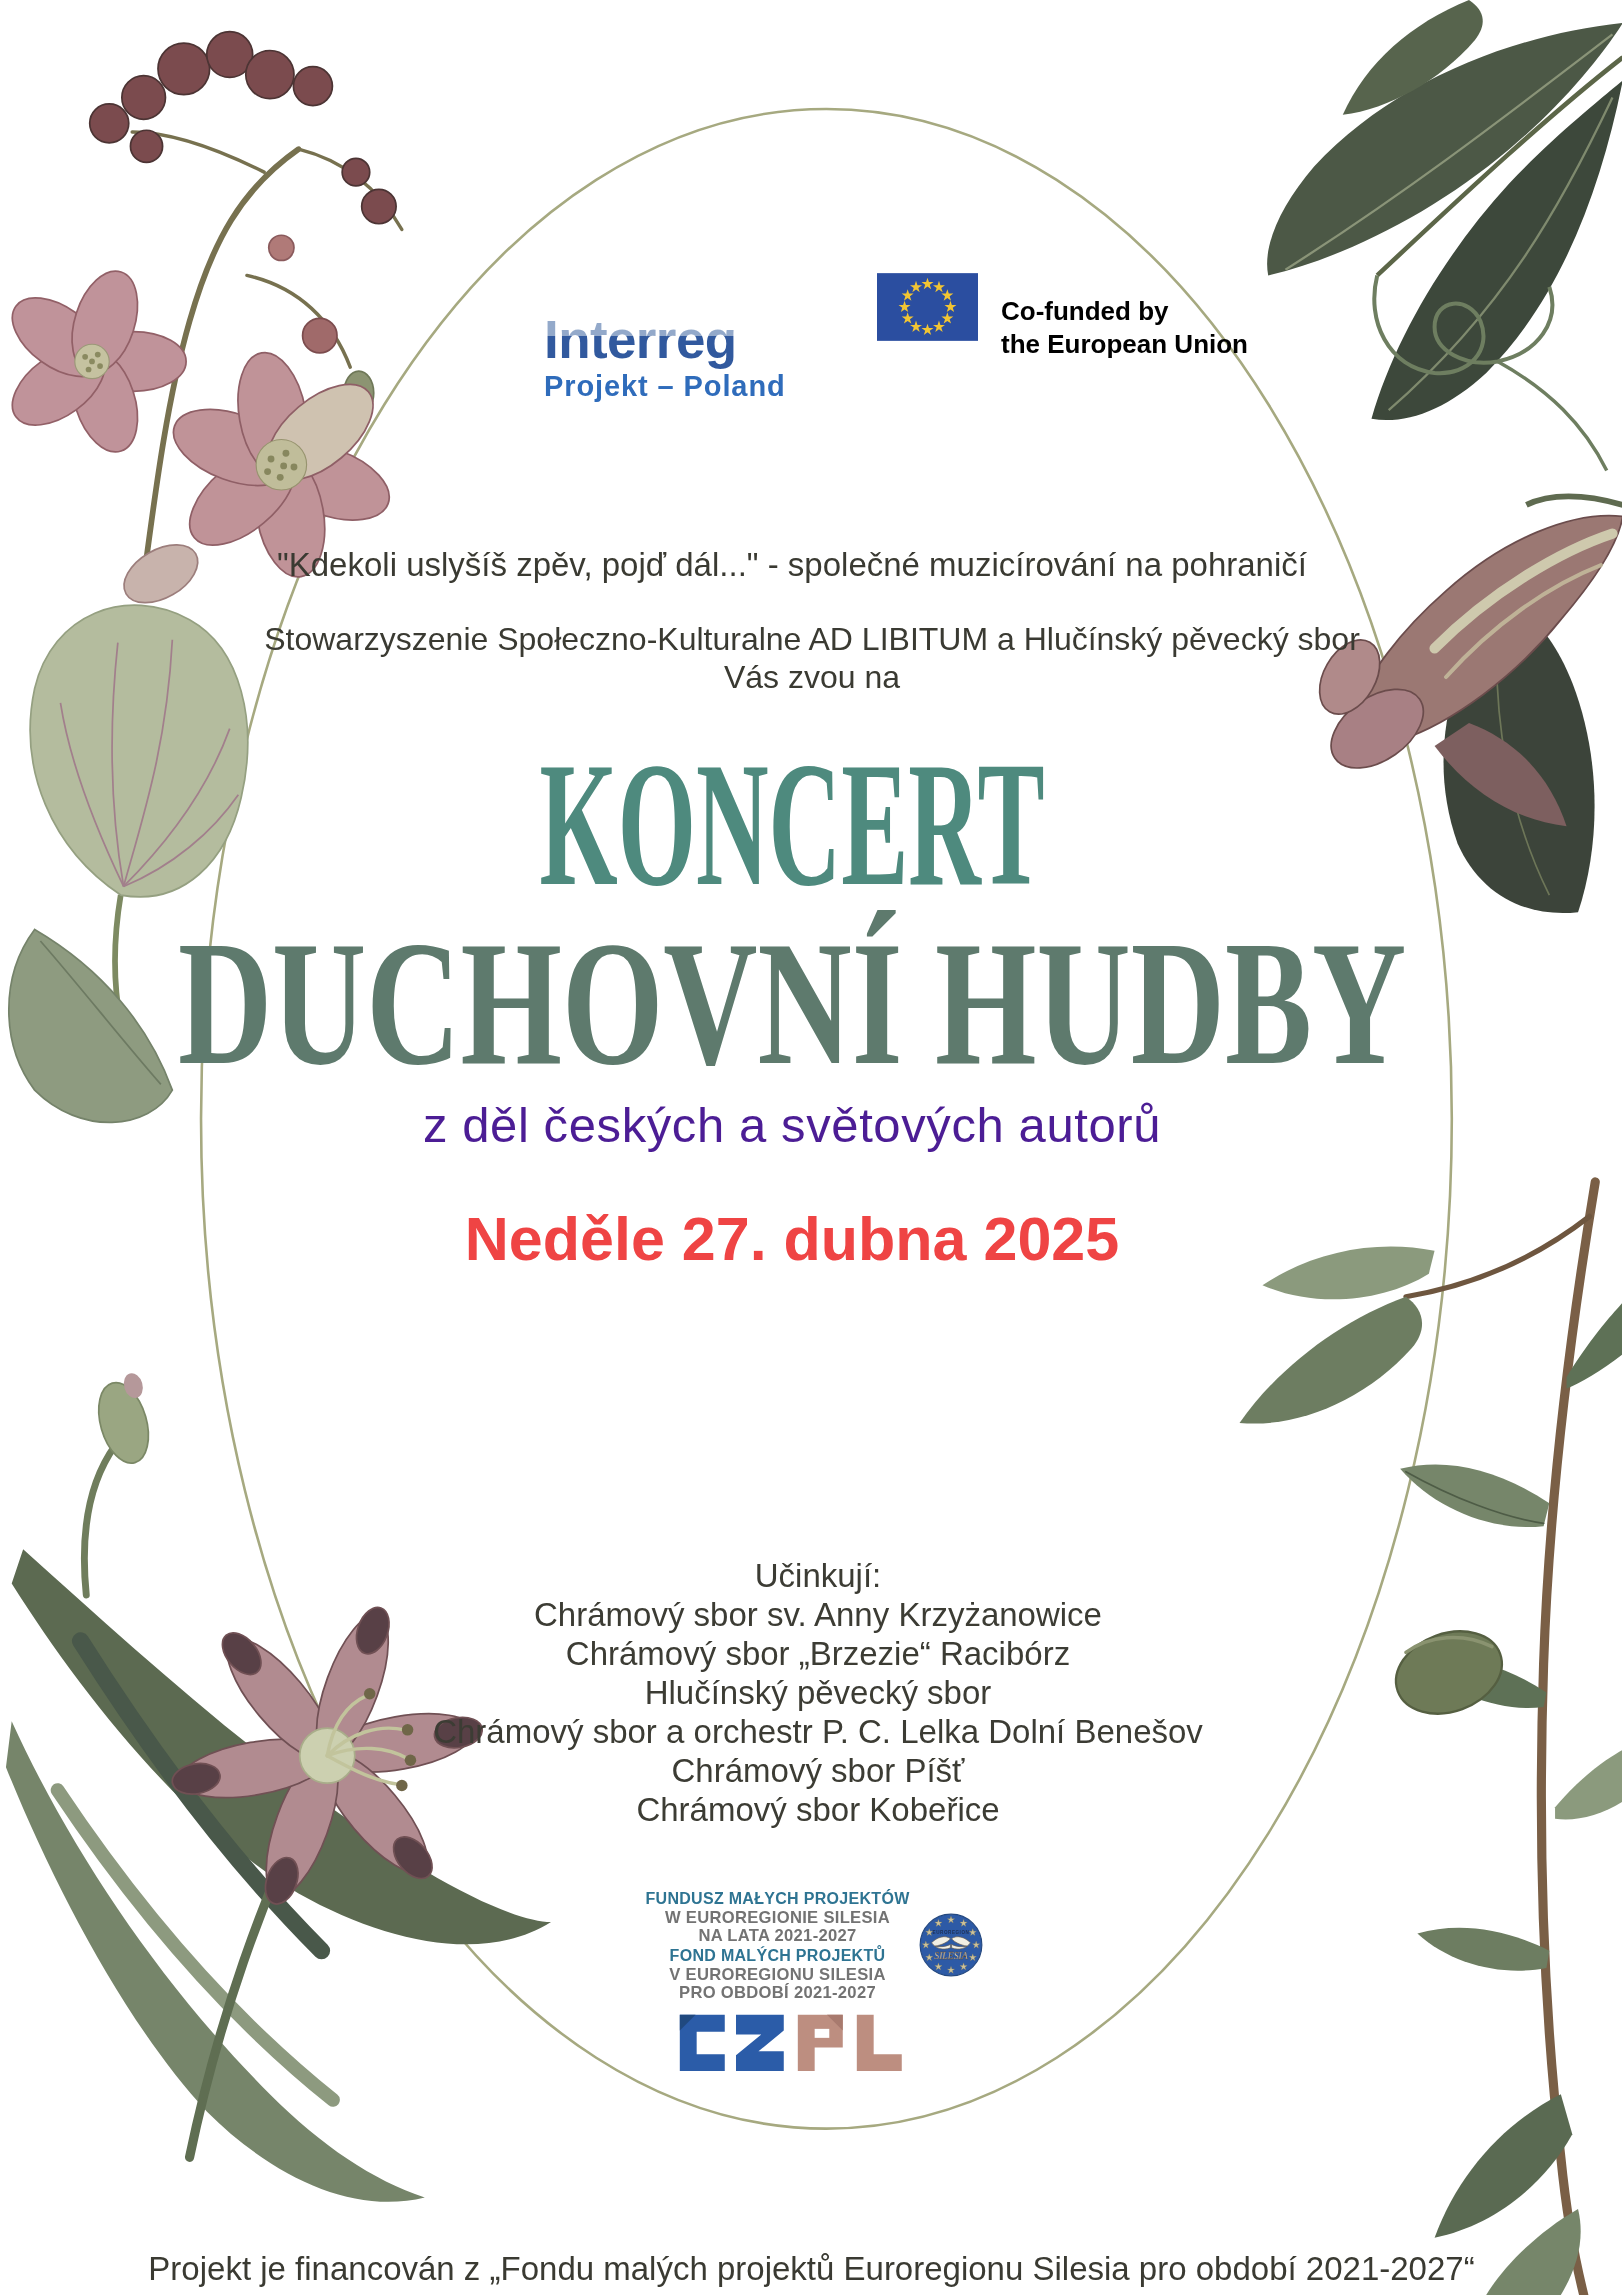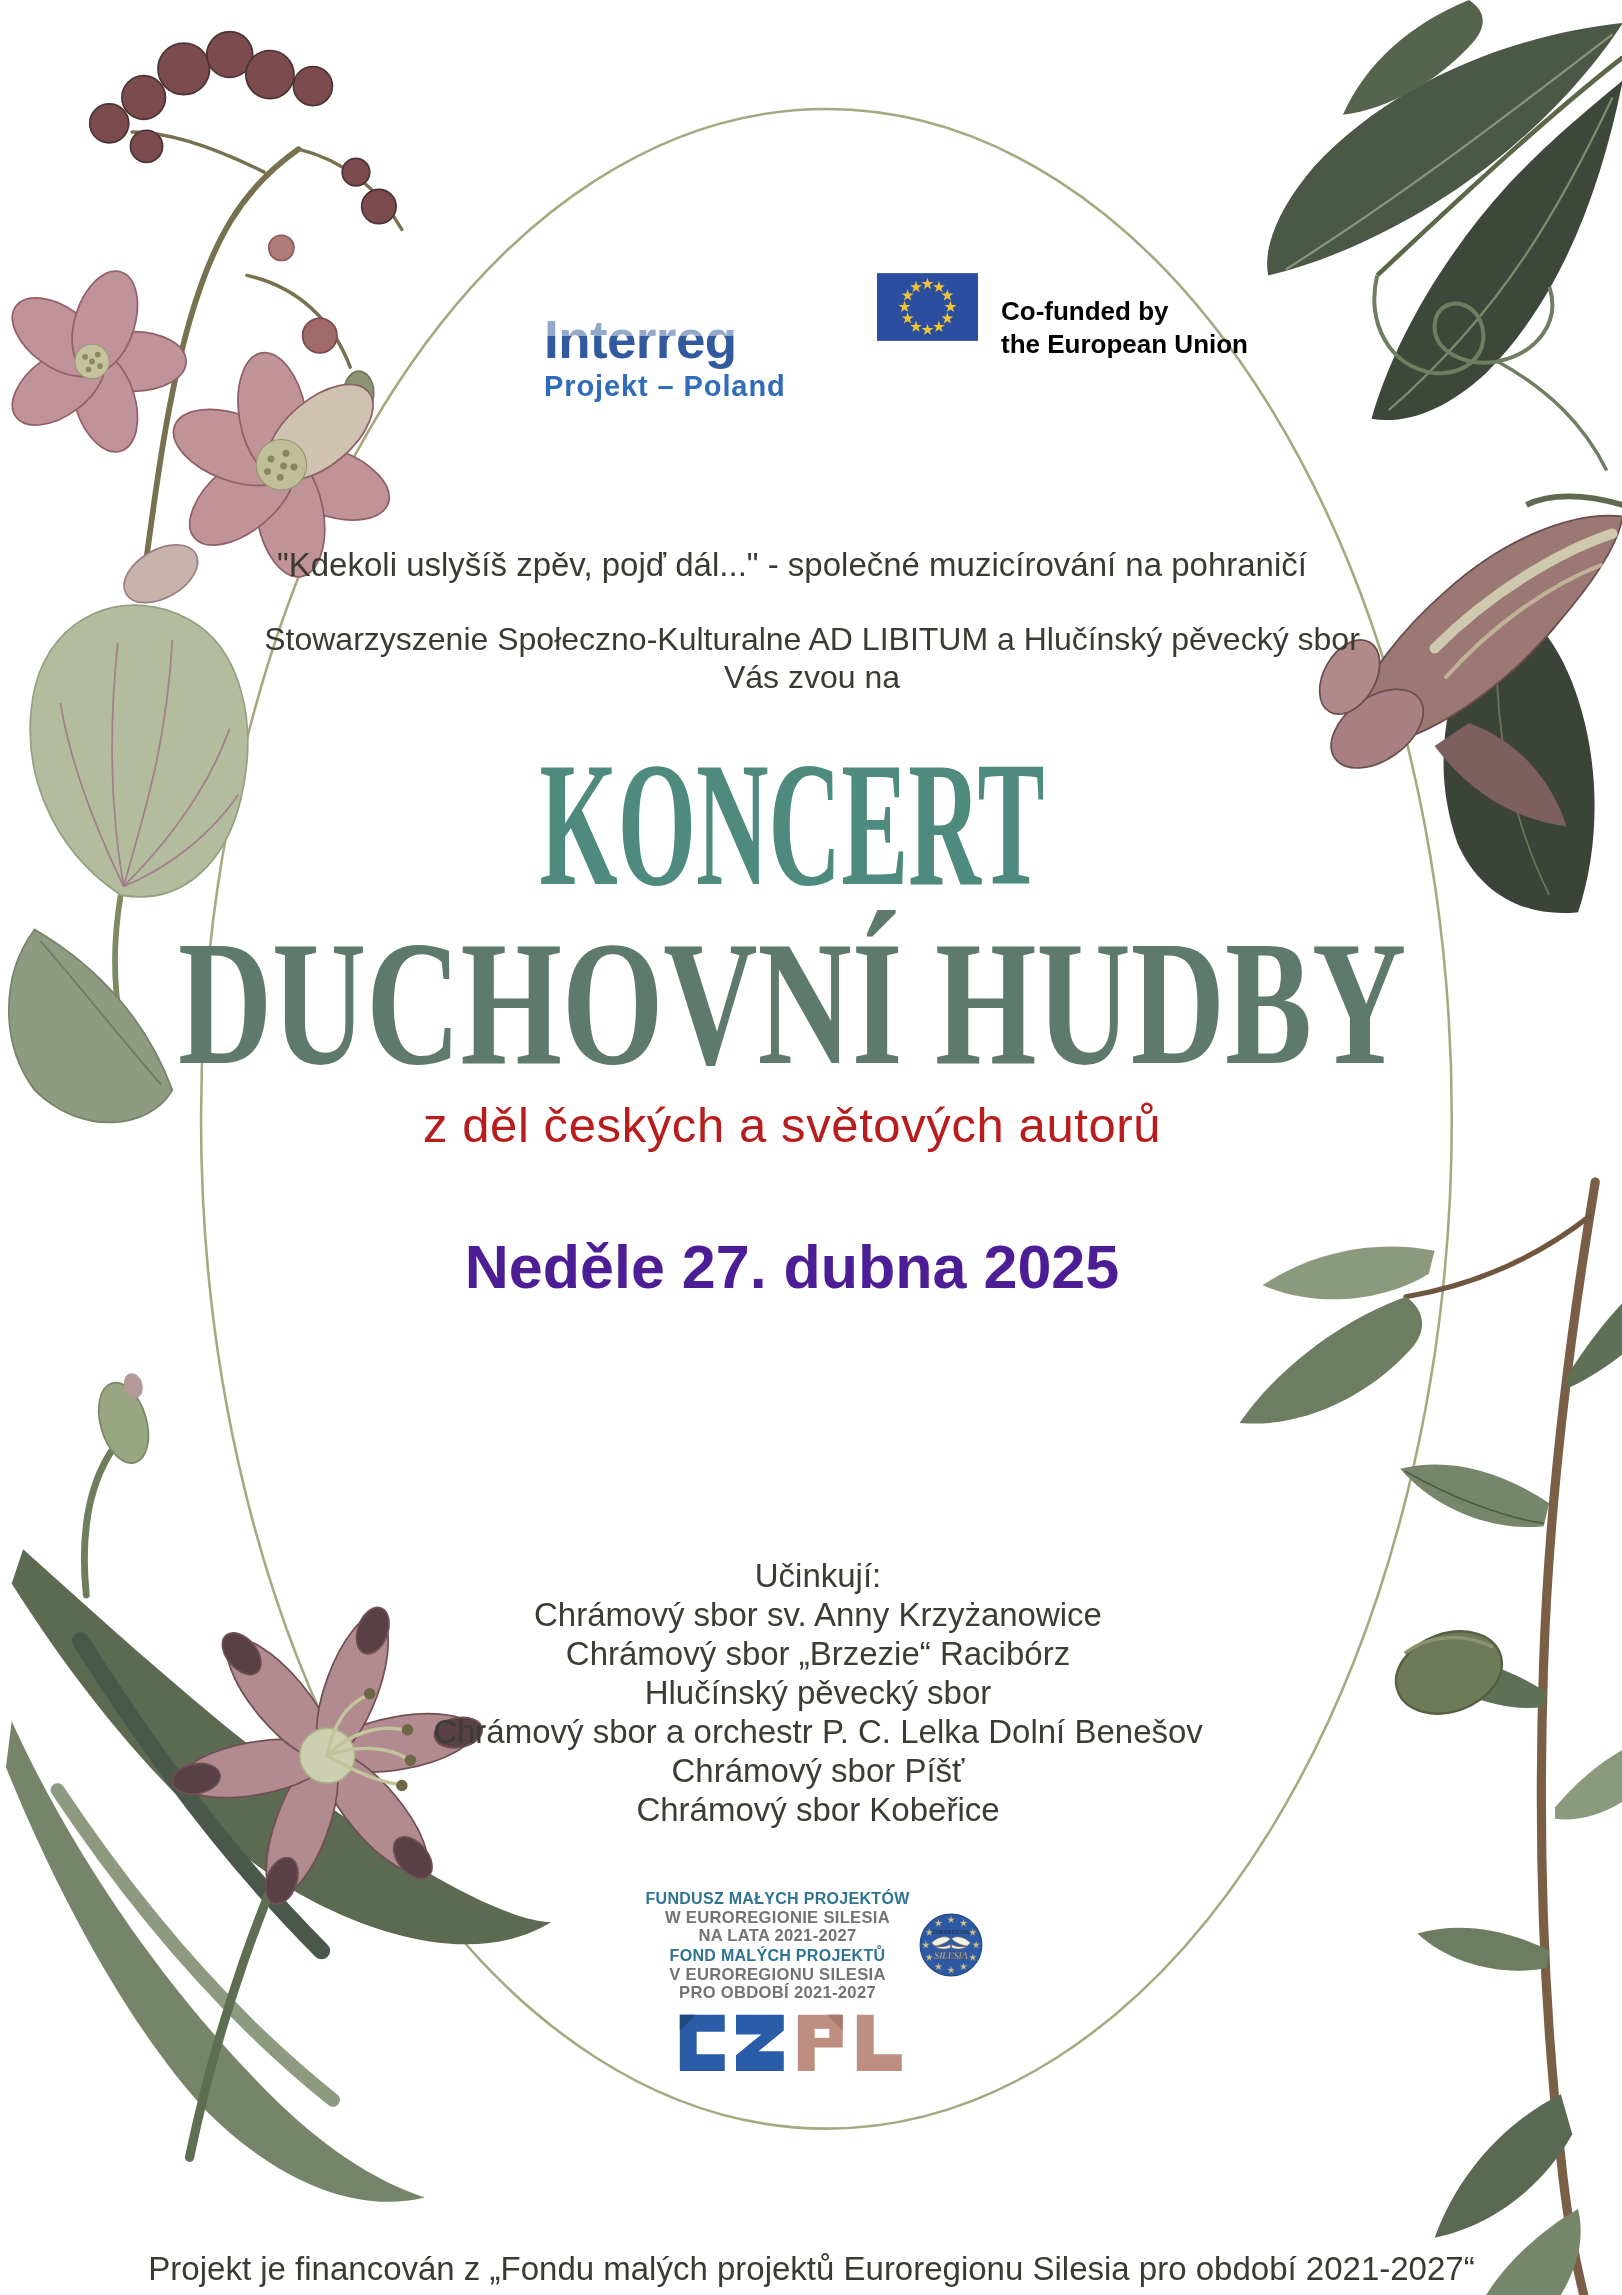--- a/index.html
+++ b/index.html
@@ -13,22 +13,22 @@
     -webkit-background-clip:text;background-clip:text;color:transparent;}
   .cofunded{left:1001px;top:295px;font-size:26px;line-height:33px;font-weight:bold;color:#000000;}
   .czechia{left:544px;top:370px;font-size:29px;font-weight:bold;color:#2f6cbb;letter-spacing:0.9px;}
   
   .quote{left:0;top:546px;width:1584px;font-size:33px;color:#3a3a32;}
   .organizers{left:0;top:620px;width:1584px;font-size:32px;line-height:38px;color:#3a3a32;padding-left:20px;}
   
   .title-svg{left:0;top:746px;}
   .title-line1{fill:#4e8a7e;font-family:"Liberation Serif",serif;font-weight:bold;font-size:310px;}
   .title-line2{fill:#5e7a6d;font-family:"Liberation Serif",serif;font-weight:bold;font-size:310px;}
-  .subtitle{left:0;top:1097px;width:1584px;font-size:49px;color:#b91c1c;letter-spacing:0.6px;}
-  .date{left:0;top:1232px;width:1584px;font-size:61px;font-weight:bold;color:#4c1d95;}
+  .subtitle{left:0;top:1097px;width:1584px;font-size:49px;color:#4c1d95;letter-spacing:0.6px;}
+  .date{left:0;top:1204px;width:1584px;font-size:61px;font-weight:bold;color:#ef4444;}
   .times{left:0;top:1320px;width:1549px;font-size:49px;line-height:63px;font-weight:bold;color:#3e8277;}
   
   .performers{left:0;top:1556px;width:1636px;font-size:33px;line-height:39px;color:#3c3c34;}
   
   .funding{left:0;top:1889px;width:1555px;}
   .fund-bold{font-size:16px;line-height:20px;font-weight:bold;color:#2e7492;letter-spacing:0.3px;}
   .fund-reg{font-size:16.6px;line-height:18.4px;font-weight:bold;color:#737373;letter-spacing:0.3px;}
   .footer{left:0;top:2250px;width:1623px;font-size:33px;color:#3a3a32;}
   svg{display:block;}
   .deco{left:0;top:0;pointer-events:none;}

